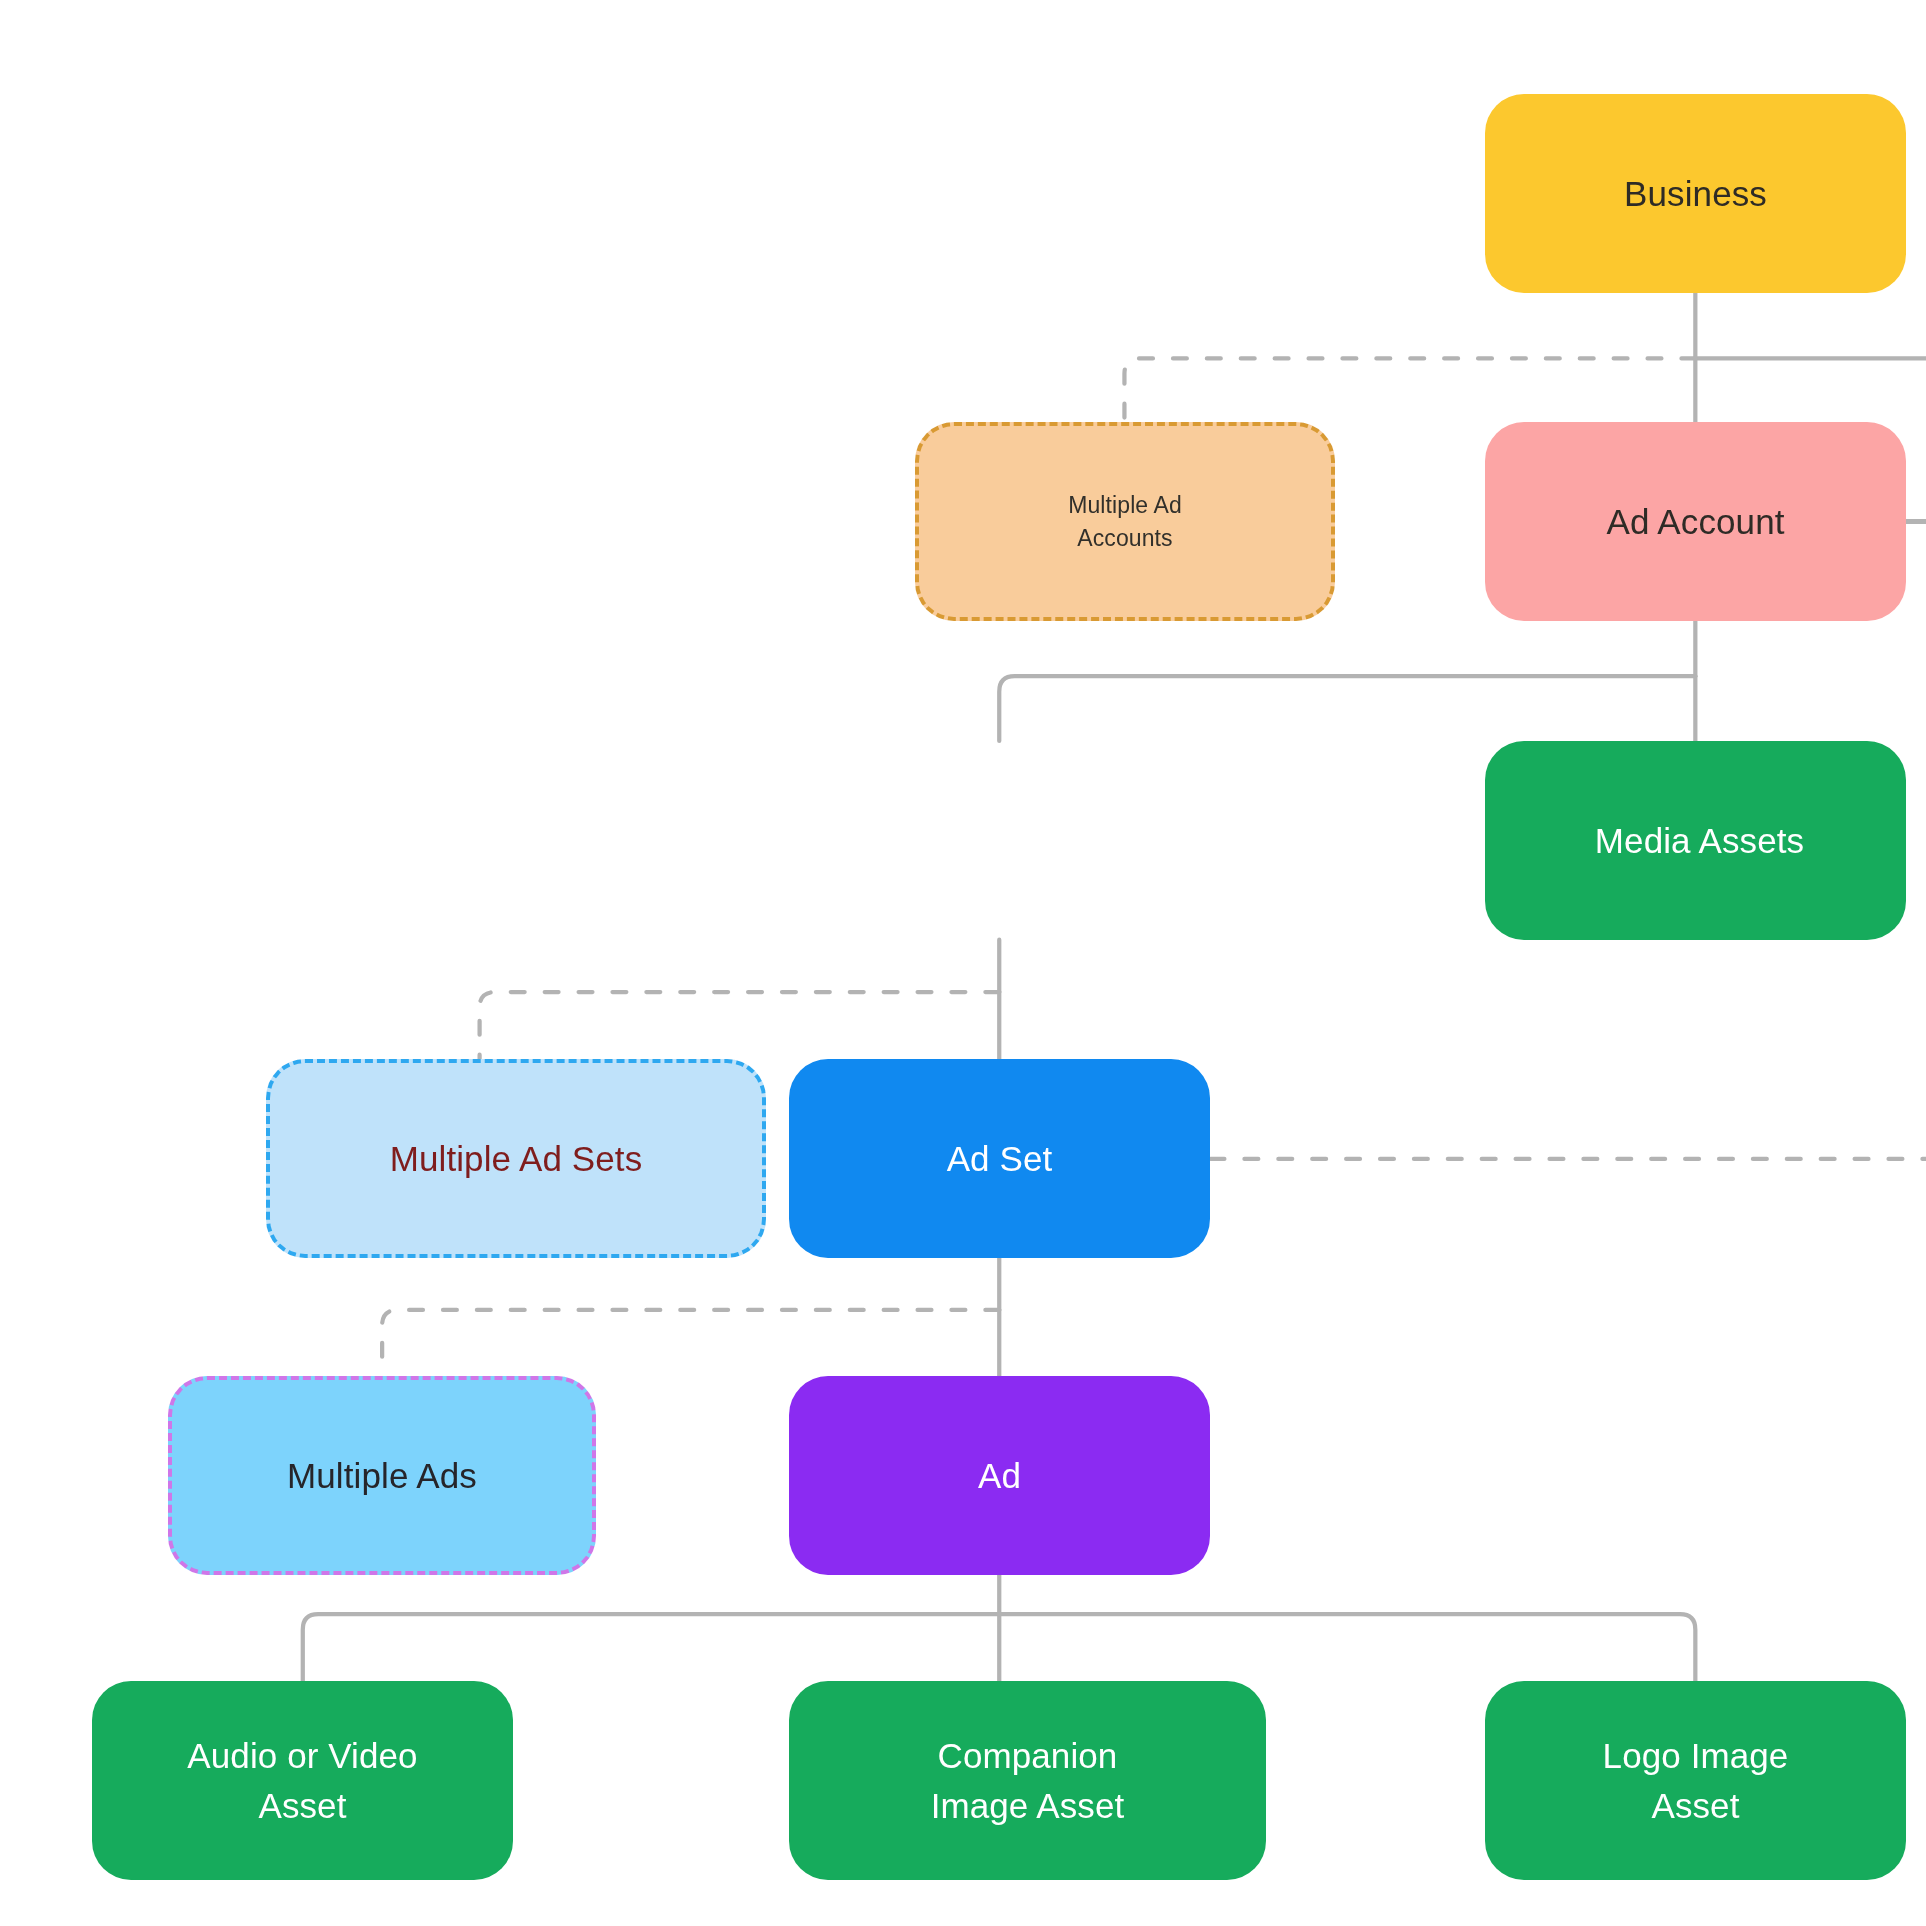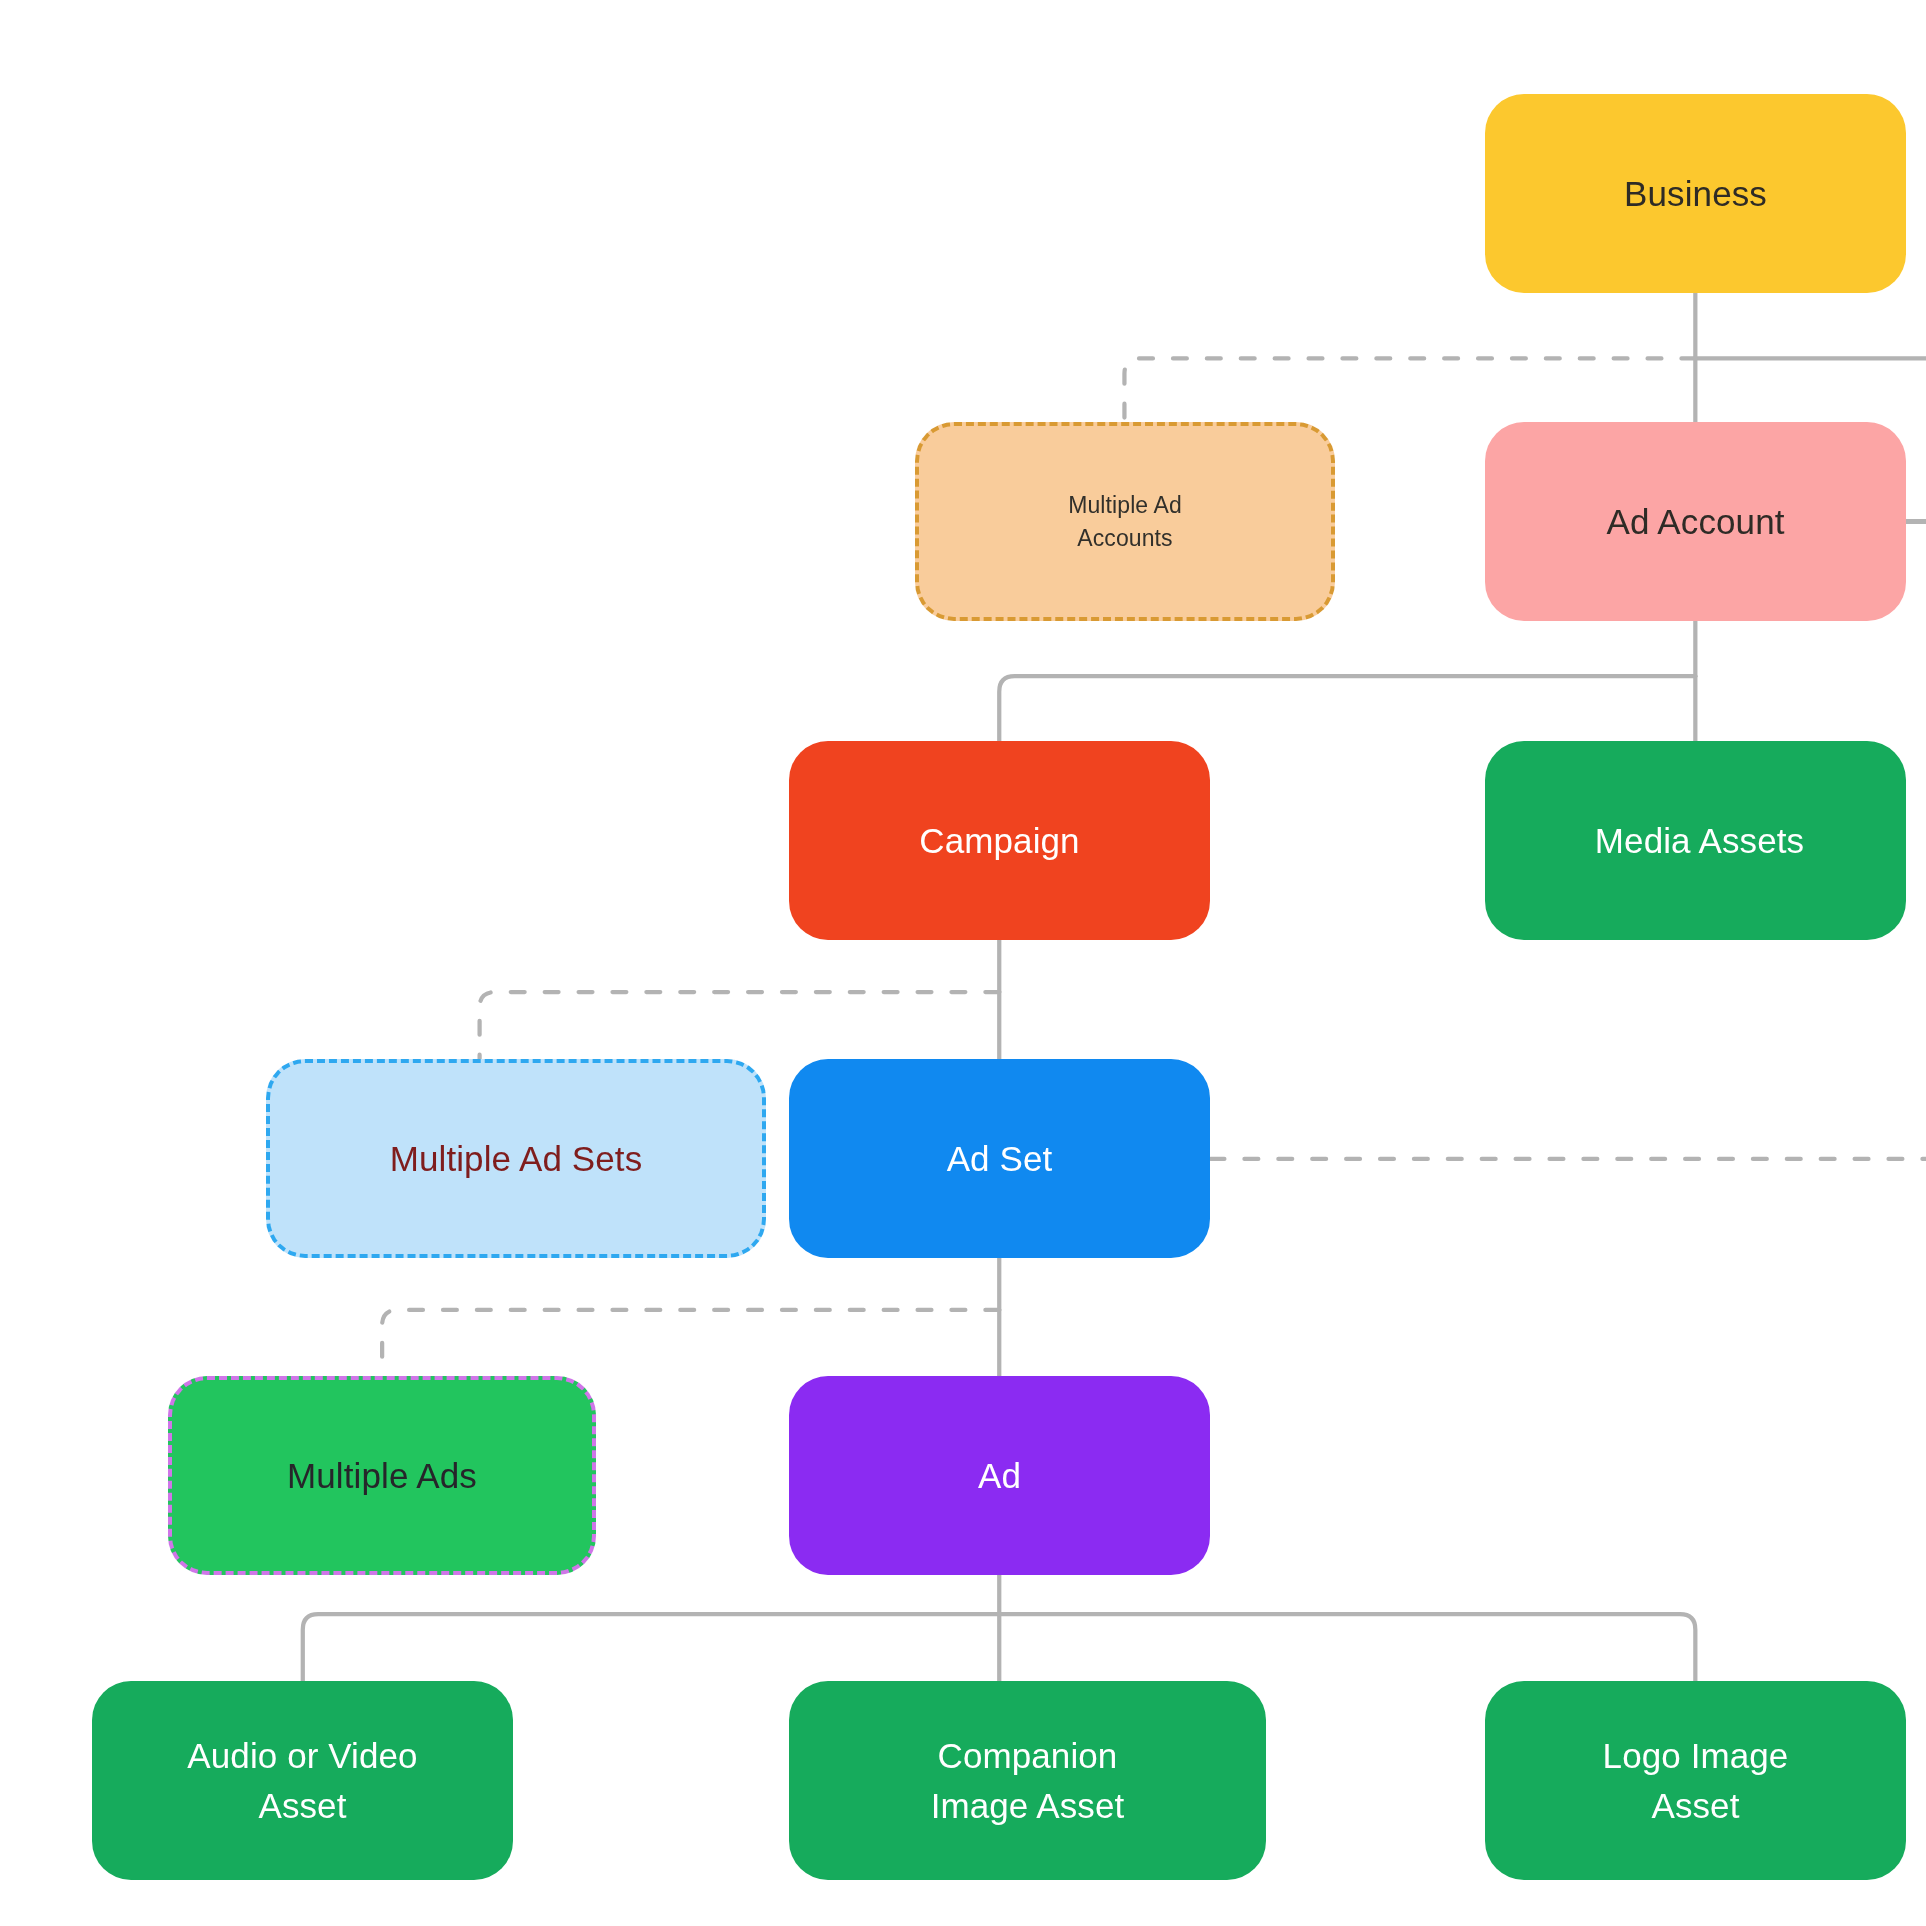--- a/index.html
+++ b/index.html
@@ -45,21 +45,21 @@
   .ghostnode { border-style: dashed; border-width: 4.2px; }
 
   
   .n-business      { left:1485px; top:94px;  width:421px; height:199px;  background:#FCC82E; color:#2e2b26; font-size:35px; }
   .n-multi-acct    { left:915px; top:422px; width:420px; height:199px;  background:#F9CC9B; border-color:#D99A33; color:#32302b; font-size:23px; }
   .n-ad-account    { left:1485px; top:422px; width:421px; height:199px;  background:#fca5a5; color:#2e2b26; font-size:35px; }
   .n-campaign      { left:789px; top:741px; width:421px; height:199px;  background:#F0431F; color:#ffffff; font-size:35px; }
   .n-media         { left:1485px; top:741px; width:421px; height:199px;  background:#16AB5C; color:#ffffff; font-size:35px;padding-left:8px; }
   .n-multi-adsets  { left:266px;  top:1059px; width:500px; height:199px;  background:#BFE2FA; border-color:#2EA8F0; color:#7f1d1d; font-size:35px; }
   .n-adset         { left:789px; top:1059px; width:421px; height:199px;  background:#1089F0; color:#ffffff; font-size:35px; }
-  .n-multi-ads     { left:168px;  top:1376px; width:428px; height:199px;  background:#22c55e; border-color:#CF76E8; color:#26252a; font-size:35px; }
+  .n-multi-ads     { left:168px;  top:1376px; width:428px; height:199px;  background:#7dd3fc; border-color:#CF76E8; color:#26252a; font-size:35px; }
   .n-ad            { left:789px; top:1376px; width:421px; height:199px;  background:#8B2BF2; color:#ffffff; font-size:35px; }
   .n-asset-av      { left:92px;  top:1681px; width:421px; height:199px;  background:#16AB5C; color:#ffffff; font-size:35px; }
   .n-asset-comp    { left:789px; top:1681px; width:477px; height:199px;  background:#16AB5C; color:#ffffff; font-size:35px; }
   .n-asset-logo    { left:1485px; top:1681px; width:421px; height:199px;  background:#16AB5C; color:#ffffff; font-size:35px; }
 </style>
 </head>
 <body>
 
 <div id="stage">
 
@@ -110,23 +110,20 @@
 
   <div class="node ghostnode n-multi-acct">
     <span class="lbl">Multiple Ad
 Accounts</span>
   </div>
 
   <div class="node solidnode n-ad-account">
     <span class="lbl">Ad Account</span>
   </div>
 
-  <div class="node solidnode n-campaign">
-    <span class="lbl">Campaign</span>
-  </div>
 
   <div class="node solidnode n-media">
     <span class="lbl">Media Assets</span>
   </div>
 
   <div class="node ghostnode n-multi-adsets">
     <span class="lbl">Multiple Ad Sets</span>
   </div>
 
   <div class="node solidnode n-adset">

